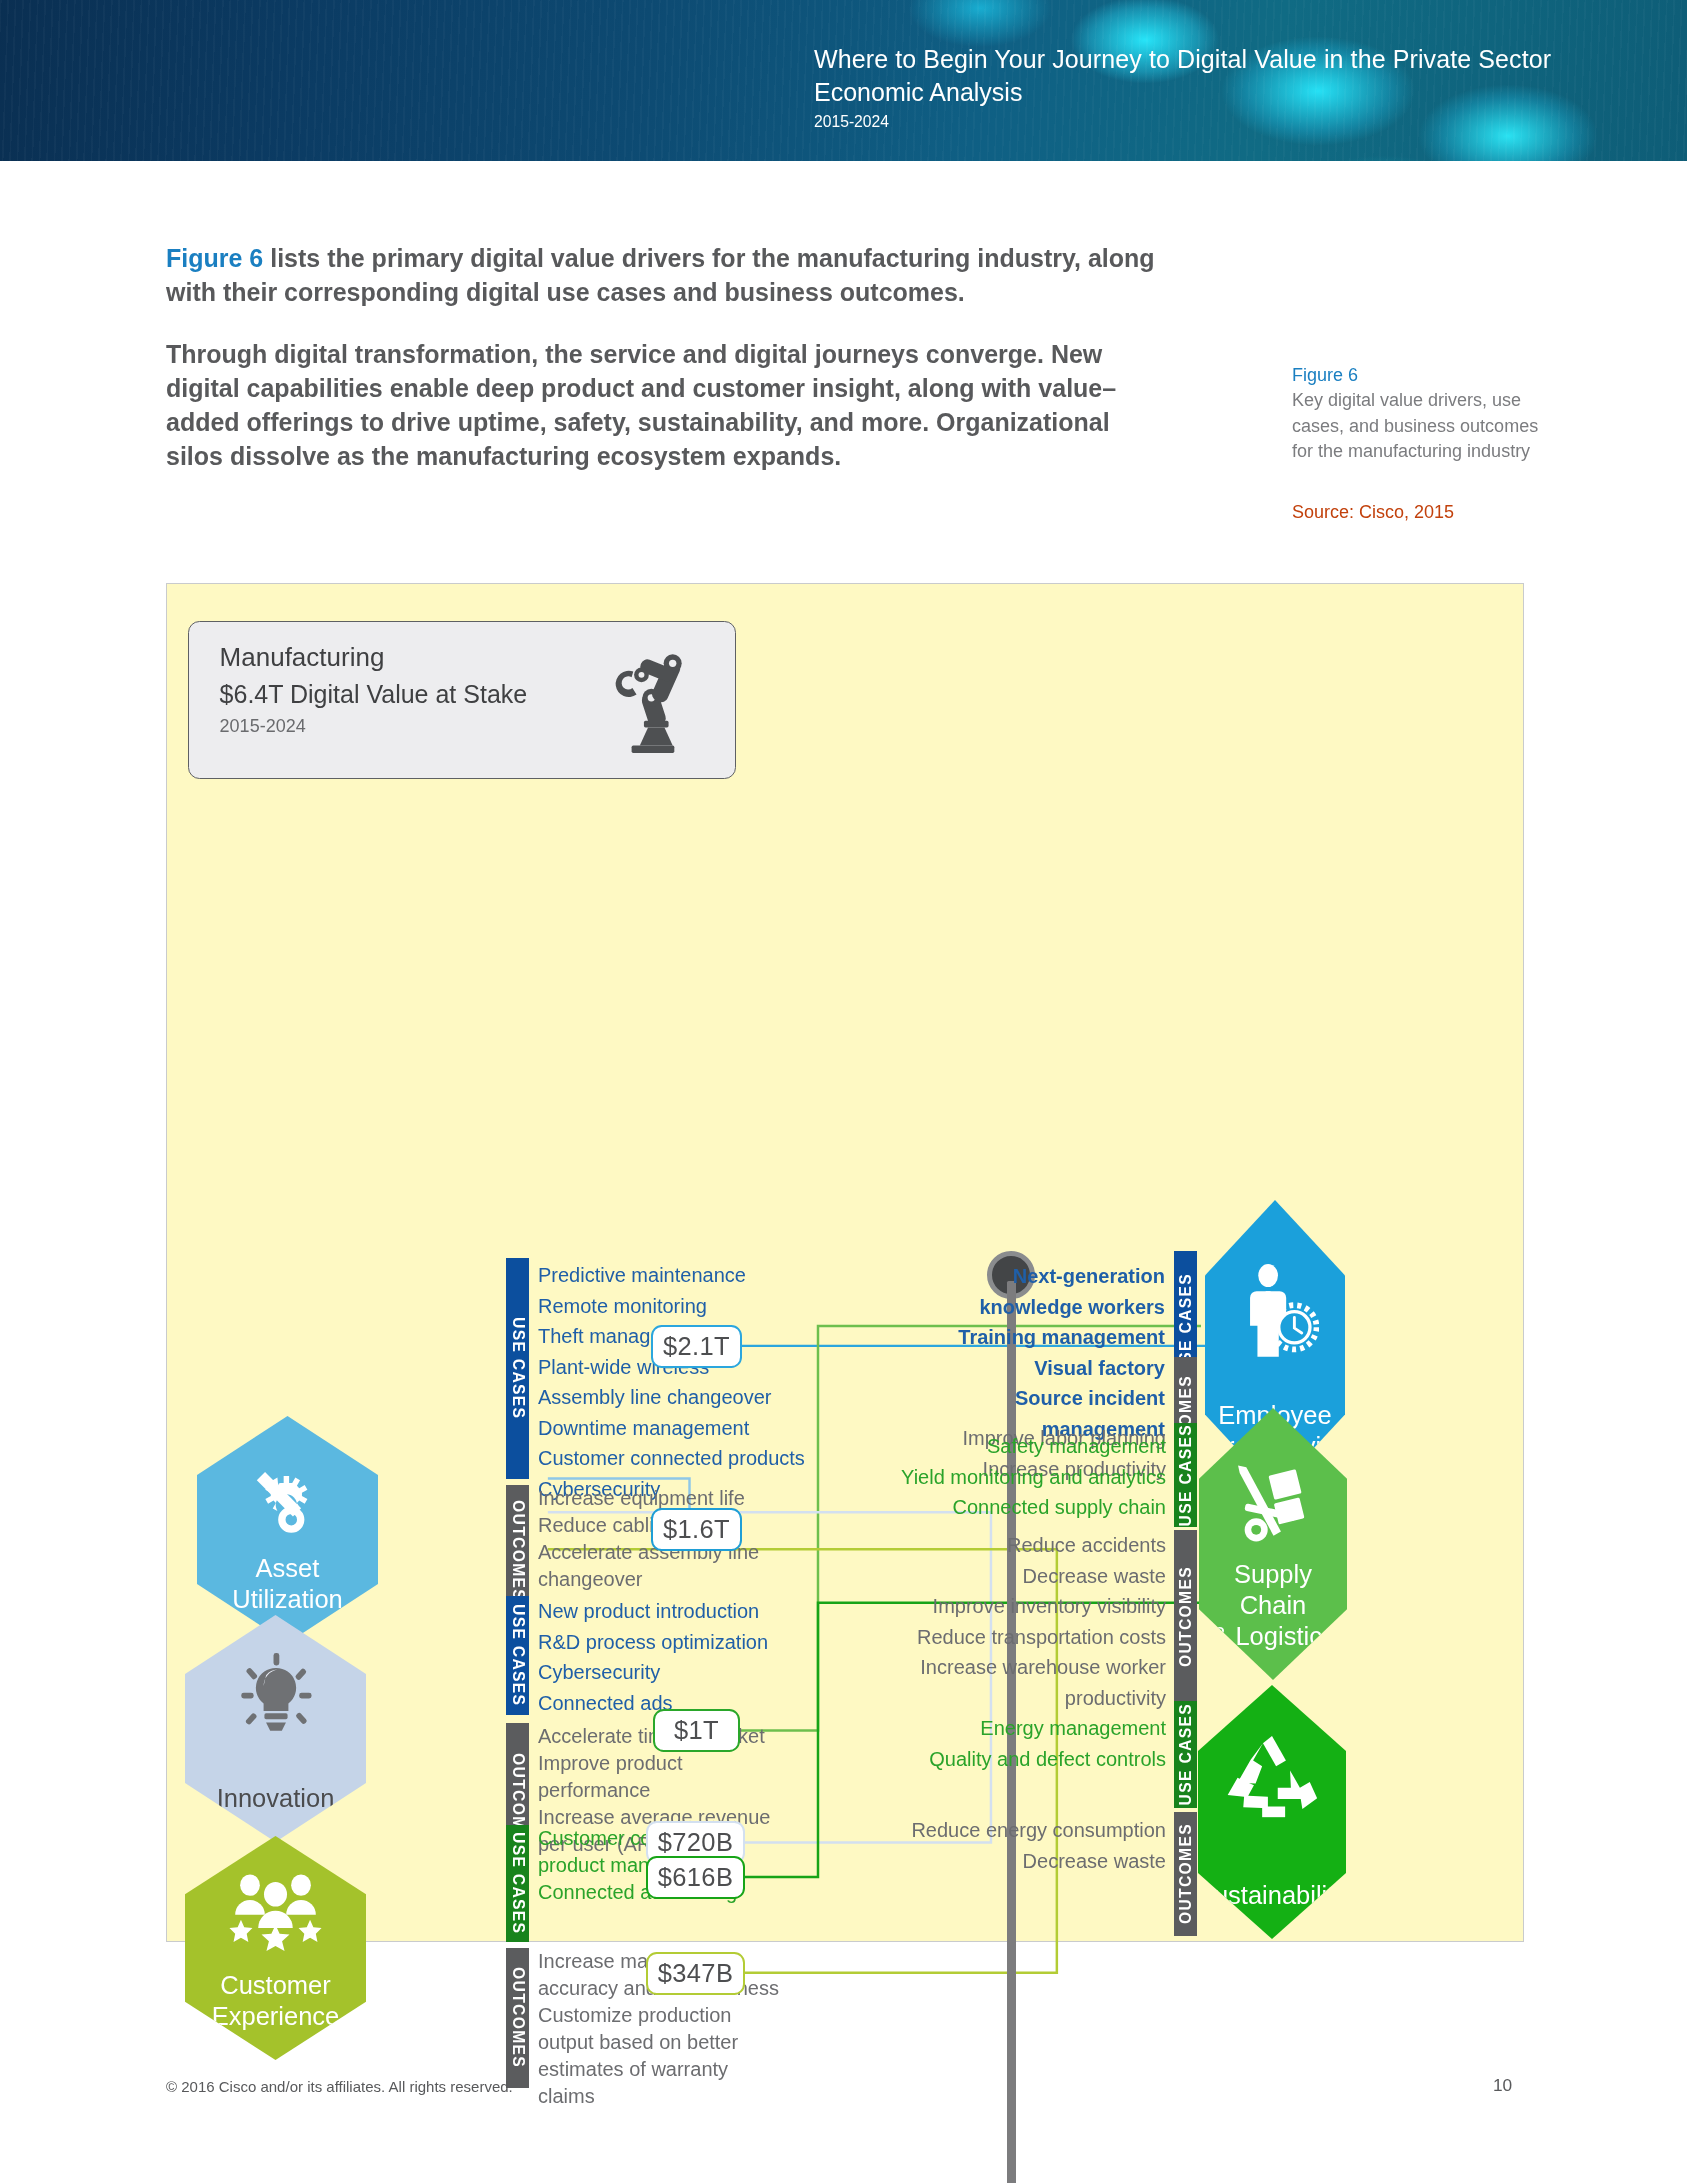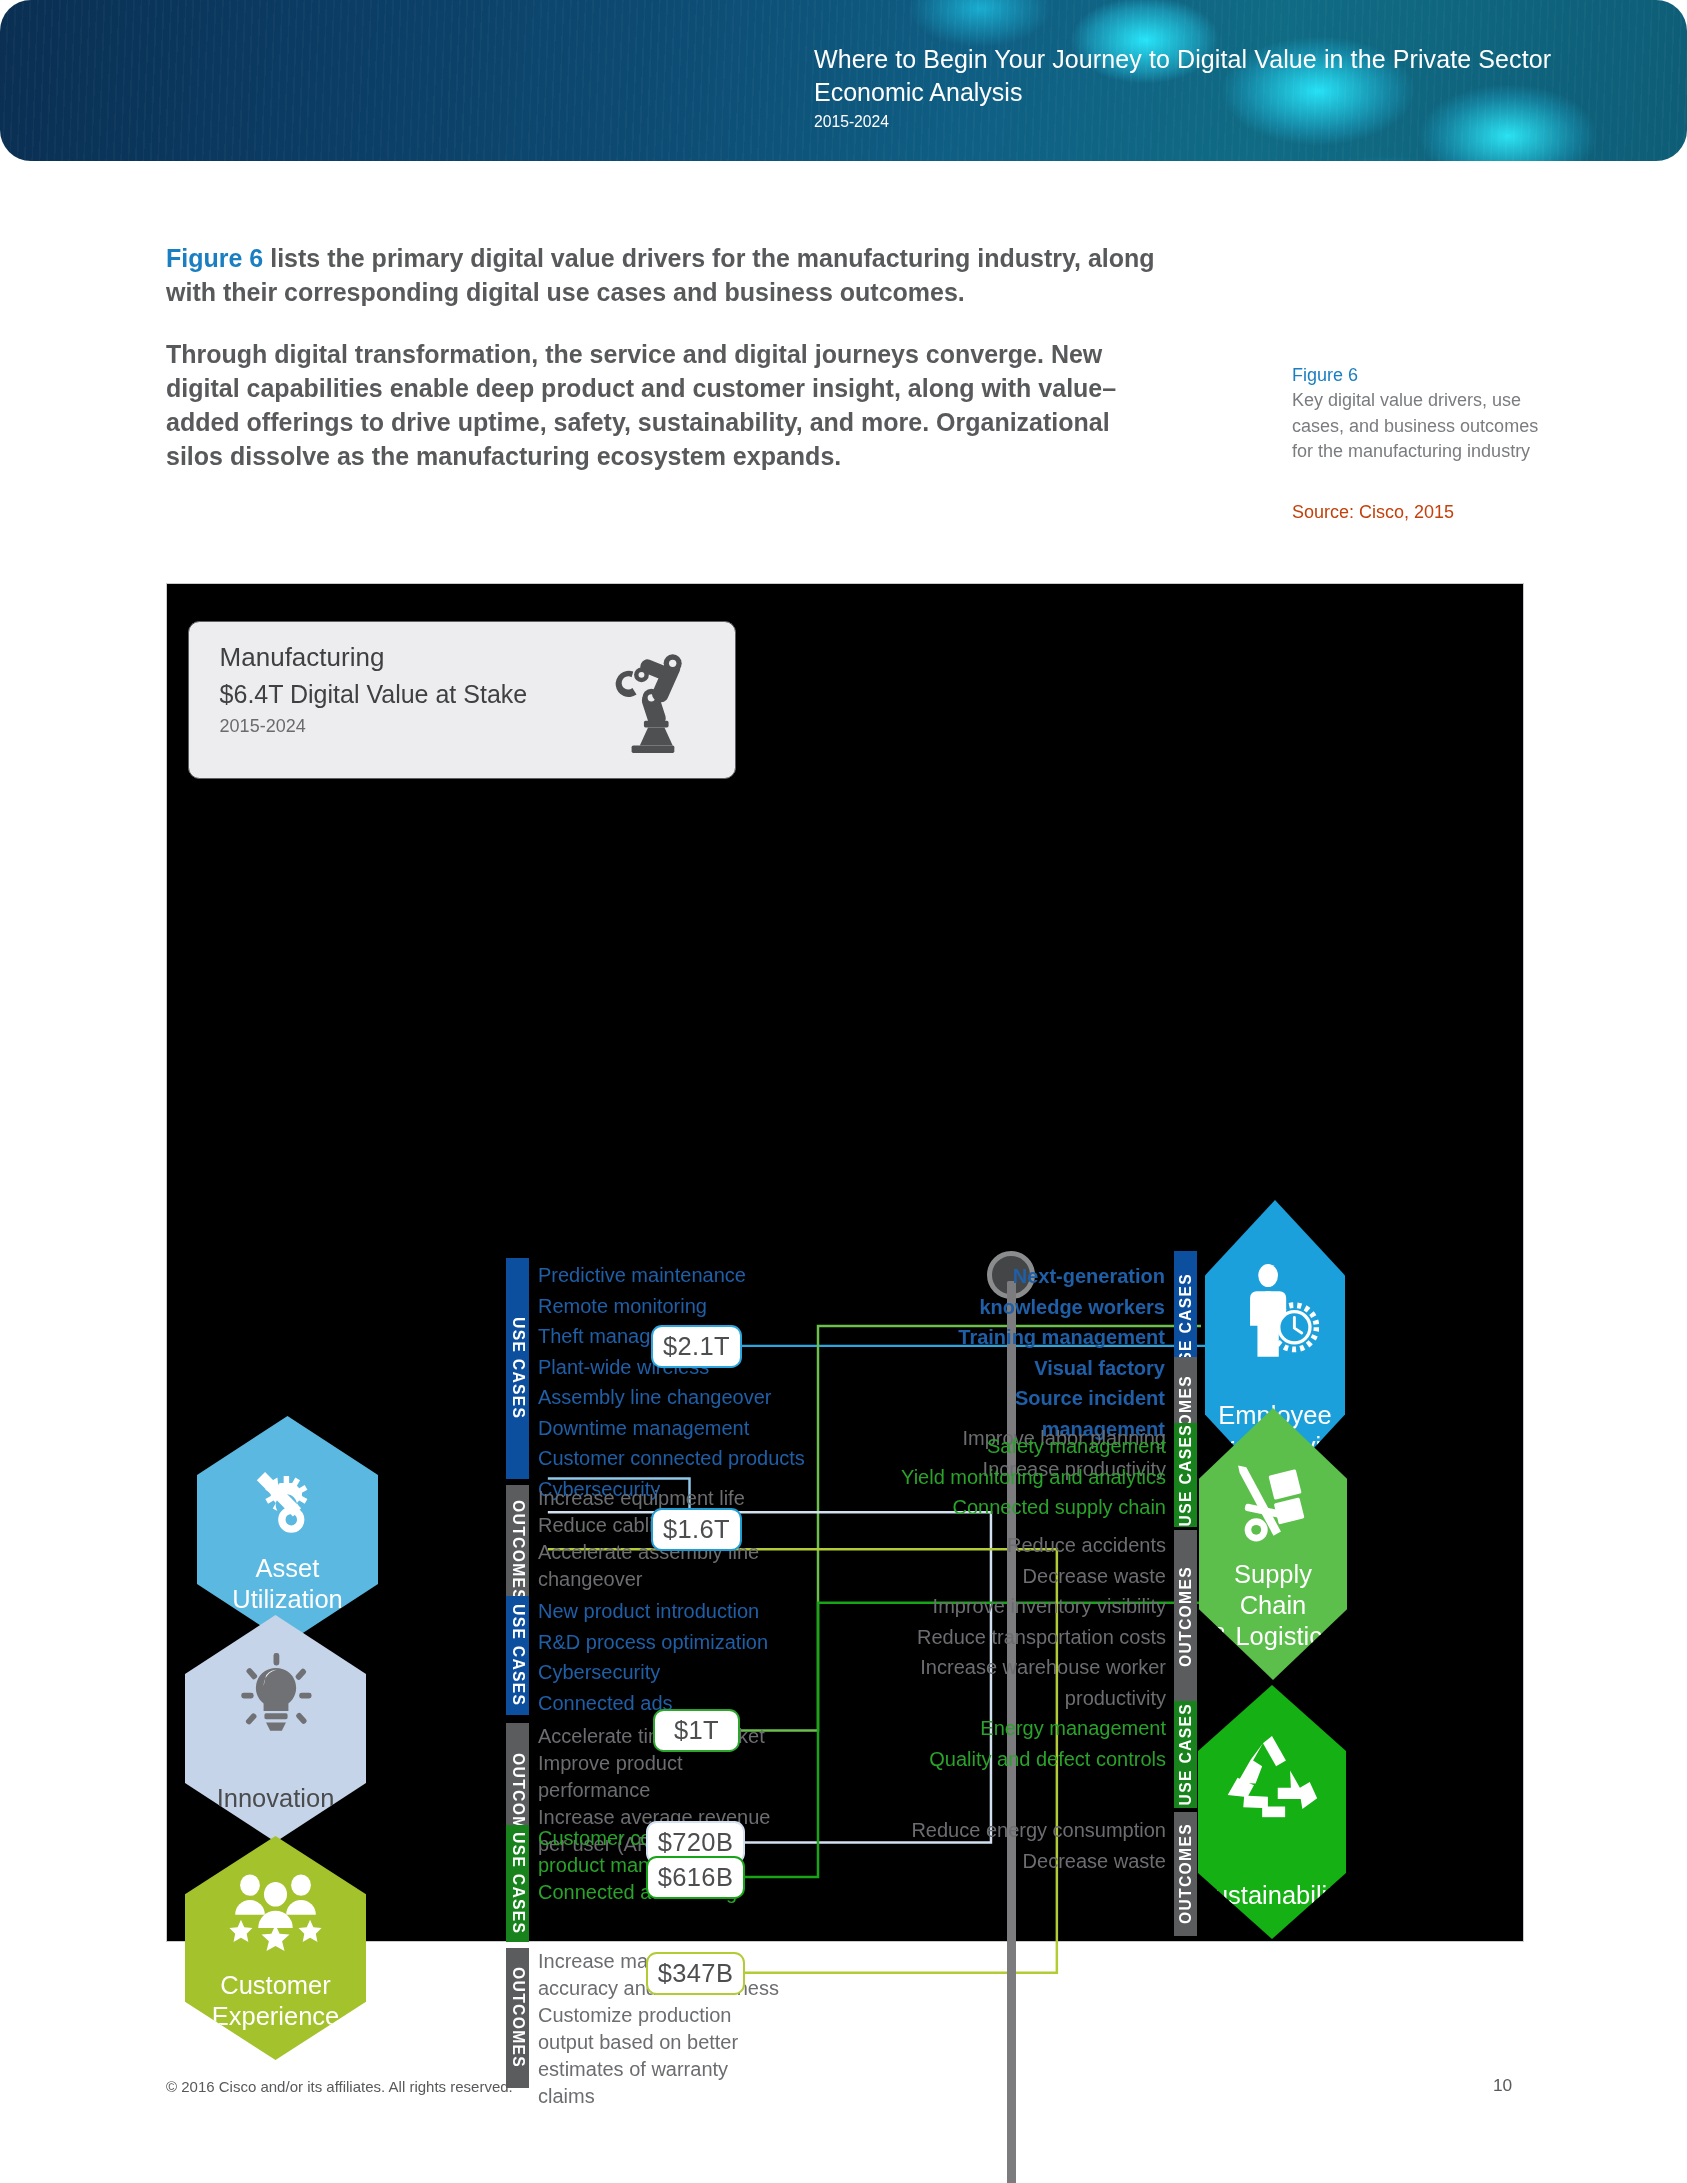--- a/index.html
+++ b/index.html
@@ -15,21 +15,20 @@
   .banner{
     position:absolute;left:0;top:0;width:1687px;height:161px;
     background:
       radial-gradient(ellipse 99px 58px at 1145px 40px, rgba(40,235,255,.95) 0%, rgba(40,220,250,.35) 55%, rgba(0,0,0,0) 75%),
       radial-gradient(ellipse 124px 70px at 1318px 91px, rgba(40,235,255,.92) 0%, rgba(30,200,240,.30) 58%, rgba(0,0,0,0) 78%),
       radial-gradient(ellipse 115px 66px at 1508px 136px, rgba(45,240,255,.90) 0%, rgba(30,200,240,.28) 58%, rgba(0,0,0,0) 78%),
       radial-gradient(ellipse 99px 54px at 980px 8.2px, rgba(30,215,250,.65) 0%, rgba(0,0,0,0) 72%),
       radial-gradient(ellipse 140px 78px at 1384px 214px, rgba(40,235,255,.55) 0%, rgba(0,0,0,0) 75%),
       linear-gradient(100deg,#0a2f52 0%,#0b3b63 18%,#0d4a72 38%,#0f5f84 58%,#106b84 75%,#0e5d77 100%);
     overflow:hidden;
-    border-radius:31px;
   }
   .banner .streaks{
     position:absolute;inset:0;
     background:repeating-linear-gradient(92deg, rgba(255,255,255,.035) 0px, rgba(255,255,255,.035) 1.6px, rgba(0,0,0,0) 1.6px, rgba(0,0,0,0) 7.4px);
     opacity:.8;
   }
   .banner-text{position:absolute;left:814px;top:43px;color:#ffffff;}
   .banner-title{font-size:25px;line-height:33px;font-weight:400;letter-spacing:0.1px;white-space:nowrap;}
   .banner-sub{font-size:25px;line-height:33px;font-weight:400;}
   .banner-years{font-size:15.7px;line-height:21.4px;font-weight:400;margin-top:1.6px;}
@@ -40,21 +39,21 @@
   .figlink{color:#1a7fc1;}
 
   .sidecap{position:absolute;left:1292px;top:363px;width:272px;}
   .sidecap .cap-title{font-size:18px;line-height:25px;color:#1a7fc1;}
   .sidecap .cap-body{font-size:18px;line-height:25.5px;color:#7b7c7f;}
   .sidecap .cap-src{font-size:18px;line-height:25.5px;color:#c2410c;margin-top:35px;}
 
   
   .figure{
     position:absolute;left:166px;top:583px;width:1358px;height:1359px;
-    border:0.8px solid #c9cbcd;background:#000000;box-sizing:border-box;
+    border:0.8px solid #c9cbcd;background:#fef9c3;box-sizing:border-box;
   }
   .fig-inner{position:absolute;inset:0;}
 
   
   .titlecard{
     position:absolute;left:20.6px;top:37px;width:548px;height:158px;
     background:#ededef;border:1.3px solid #5e6063;border-radius:11.5px;box-sizing:border-box;
   }
   .tc-h{position:absolute;left:31px;top:20px;font-size:26px;color:#3f4042;font-weight:400;}
   .tc-v{position:absolute;left:31px;top:58px;font-size:25px;color:#3f4042;font-weight:400;}

